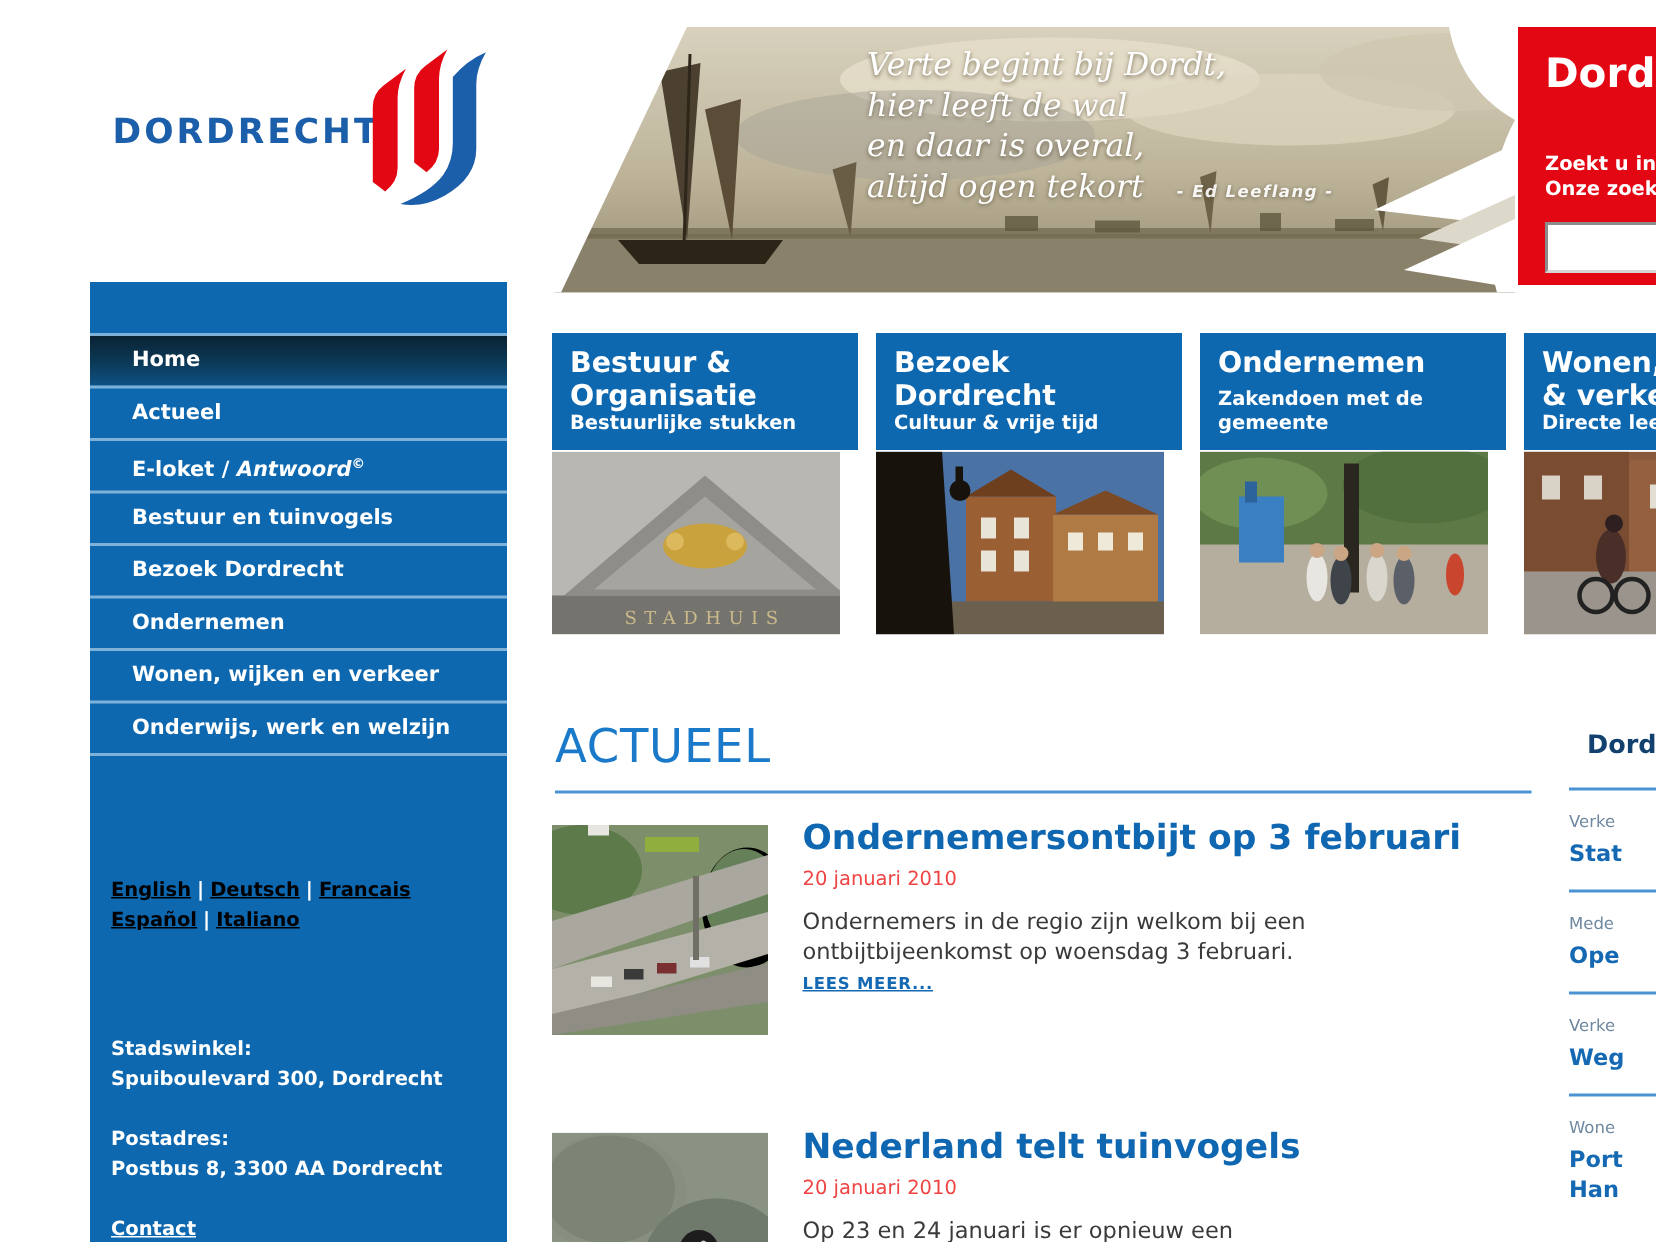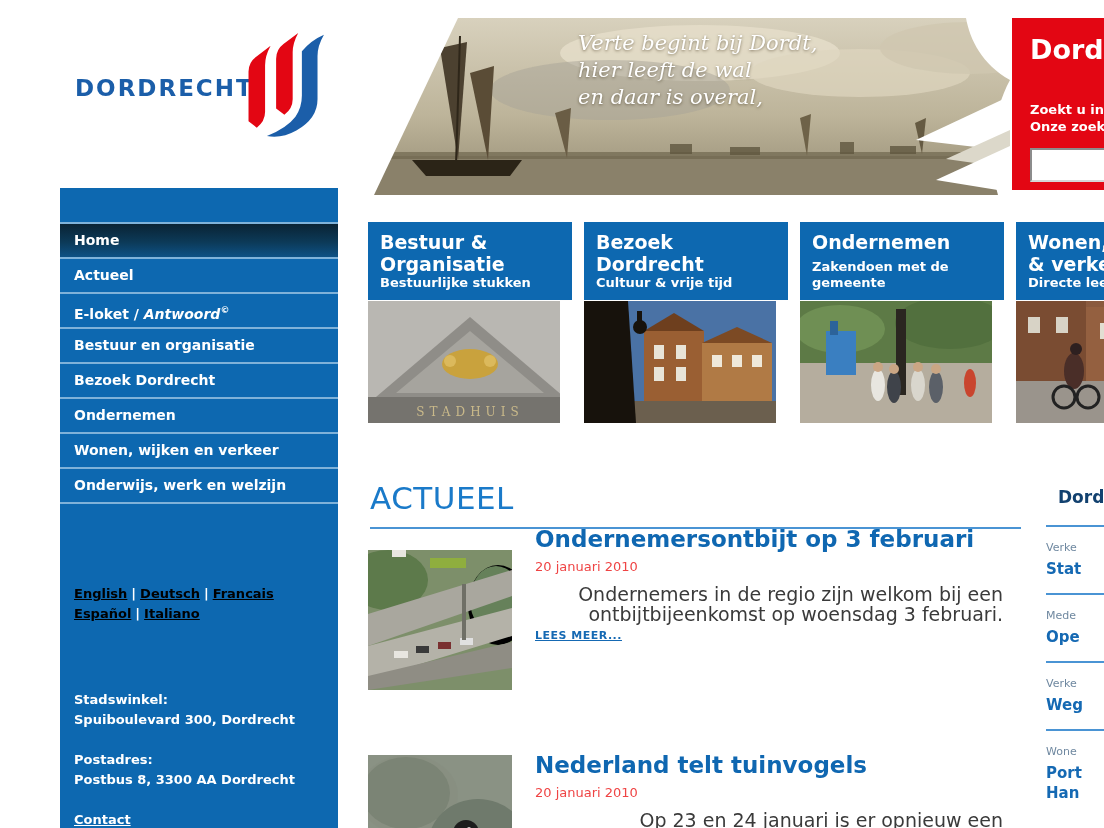--- a/index.html
+++ b/index.html
@@ -25,21 +25,21 @@
   .sp-title{position:absolute;left:18px;top:16px;font-size:27px;font-weight:bold;white-space:nowrap;}
   .sp-line1{position:absolute;left:18px;top:84px;font-size:13px;font-weight:bold;white-space:nowrap;}
   .sp-line2{position:absolute;left:18px;top:101px;font-size:13px;font-weight:bold;white-space:nowrap;}
   .sp-input{position:absolute;left:18px;top:130px;width:220px;height:34px;background:#fff;
     border:2px solid #8c8c8c;border-right:none;border-bottom-color:#d6d6d6;box-sizing:border-box;
     font-size:14px;padding:0 6px;}
 
   
   .sidebar{position:absolute;left:60px;top:188px;width:278px;height:640px;background:#0d68b0;color:#fff;}
   .nav{margin-top:34px;border-top:2px solid #7fb2d9;}
-  .nav-item{height:33px;line-height:33px;padding-left:14px;font-size:14px;font-weight:bold;
+  .nav-item{height:33px;line-height:33px;padding-left:28px;font-size:14px;font-weight:bold;
     border-bottom:2px solid #7fb2d9;color:#fff;cursor:pointer;white-space:nowrap;}
   .nav-item.active{background:linear-gradient(180deg,#0a2334 0%,#0c3a58 55%,#0d5185 100%);}
   .nav-brand{font-style:italic;}
   .nav-sup{font-size:9px;vertical-align:super;}
   .langs{position:absolute;left:14px;top:396px;font-size:13px;font-weight:bold;line-height:20px;}
   .langs a{color:#000000;text-decoration:underline;cursor:pointer;}
   .lang-sep{padding:0 4px;text-decoration:none;}
   .addr{position:absolute;left:14px;top:502px;font-size:13px;font-weight:bold;line-height:20px;}
   .addr .block{margin-bottom:20px;}
   .contact-link{color:#fff;text-decoration:underline;cursor:pointer;}
@@ -52,25 +52,25 @@
   .cat-sub{position:absolute;left:12px;bottom:9px;right:8px;font-size:13px;font-weight:bold;line-height:16px;}
   .cat-img{width:192px;height:122px;margin-top:1px;overflow:hidden;}
 
   
   .actueel-h{position:absolute;left:370px;top:480px;font-size:31px;color:#1a7ac9;letter-spacing:.5px;}
   .actueel-rule{position:absolute;left:370px;top:527px;width:651px;height:2px;background:#4a94d4;}
   .news-img{position:absolute;width:144px;height:140px;overflow:hidden;cursor:pointer;}
   .news-img.n1{left:368px;top:550px;}
   .news-img.n2{left:368px;top:755px;}
   .news-text{position:absolute;width:468px;}
-  .news-text.n1{left:535px;top:526px;}
+  .news-text.n1{left:535px;top:546px;}
   .news-text.n2{left:535px;top:752px;}
   .news-title{font-size:23px;font-weight:bold;color:#0f67b1;line-height:27px;margin:0;cursor:pointer;}
   .news-date{font-size:13px;color:#ef4444;margin-top:6px;}
-  .news-body{font-size:19px;color:#3a3a3a;line-height:20px;margin-top:10px;text-align:right;}
+  .news-body{font-size:15px;color:#3a3a3a;line-height:20px;margin-top:10px;}
   .lees-meer{display:inline-block;font-size:11px;font-weight:bold;color:#1569b3;text-decoration:underline;
     letter-spacing:.5px;margin-top:2px;cursor:pointer;text-align:right;}
 
   
   .rcol{position:absolute;left:1046px;top:487px;width:150px;}
   .rcol-h{font-size:17px;font-weight:bold;color:#12416f;padding-left:12px;white-space:nowrap;}
   .rcol-rule{height:2px;background:#4a94d4;margin-top:18px;}
   .rsec{margin-top:14px;}
   .rsec-label{font-size:11px;color:#6f88a0;white-space:nowrap;}
   .rsec-title{font-size:15px;font-weight:bold;color:#1569b3;margin-top:5px;line-height:20px;cursor:pointer;white-space:nowrap;}
@@ -120,36 +120,37 @@
       <polygon points="0,0 88,0 4,177 0,177" fill="#ffffff"></polygon>
       <path d="M596,0 L640,0 L640,177 L628,177 C618,140 622,95 640,62 C612,46 600,22 596,0 Z" fill="#ffffff"></path>
       <polygon points="640,78 546,122 640,133" fill="#ffffff"></polygon>
       <polygon points="640,112 576,141 640,150" fill="#dcd8ca"></polygon>
       <polygon points="640,128 566,162 640,174" fill="#ffffff"></polygon>
     </svg>
     <div class="banner-quote">
       <div>Verte begint bij Dordt,</div>
       <div>hier leeft de wal</div>
       <div>en daar is overal,</div>
+      <div><span>altijd ogen tekort</span><span class="banner-attrib">- Ed Leeflang -</span></div>
     </div>
   </div>
 
   <div class="search-panel">
     <div class="sp-title">Dordre</div>
     <div class="sp-line1">Zoekt u inf</div>
     <div class="sp-line2">Onze zoekm</div>
     <input class="sp-input" type="text" value="" style="">
   </div>
 
   <div class="sidebar">
     <div class="nav">
       <div class="nav-item active"><span>Home</span></div>
       <div class="nav-item"><span>Actueel</span></div>
       <div class="nav-item"><span>E-loket / </span><span class="nav-brand">Antwoord</span><span class="nav-sup">©</span></div>
-      <div class="nav-item"><span>Bestuur en organisatie</span></div>
+      <div class="nav-item"><span>Bestuur en tuinvogels</span></div>
       <div class="nav-item"><span>Bezoek Dordrecht</span></div>
       <div class="nav-item"><span>Ondernemen</span></div>
       <div class="nav-item"><span>Wonen, wijken en verkeer</span></div>
       <div class="nav-item"><span>Onderwijs, werk en welzijn</span></div>
     </div>
 
     <div class="langs">
       <div>
         <a>English</a><span class="lang-sep">|</span><a>Deutsch</a><span class="lang-sep">|</span><a>Francais</a>
       </div>

